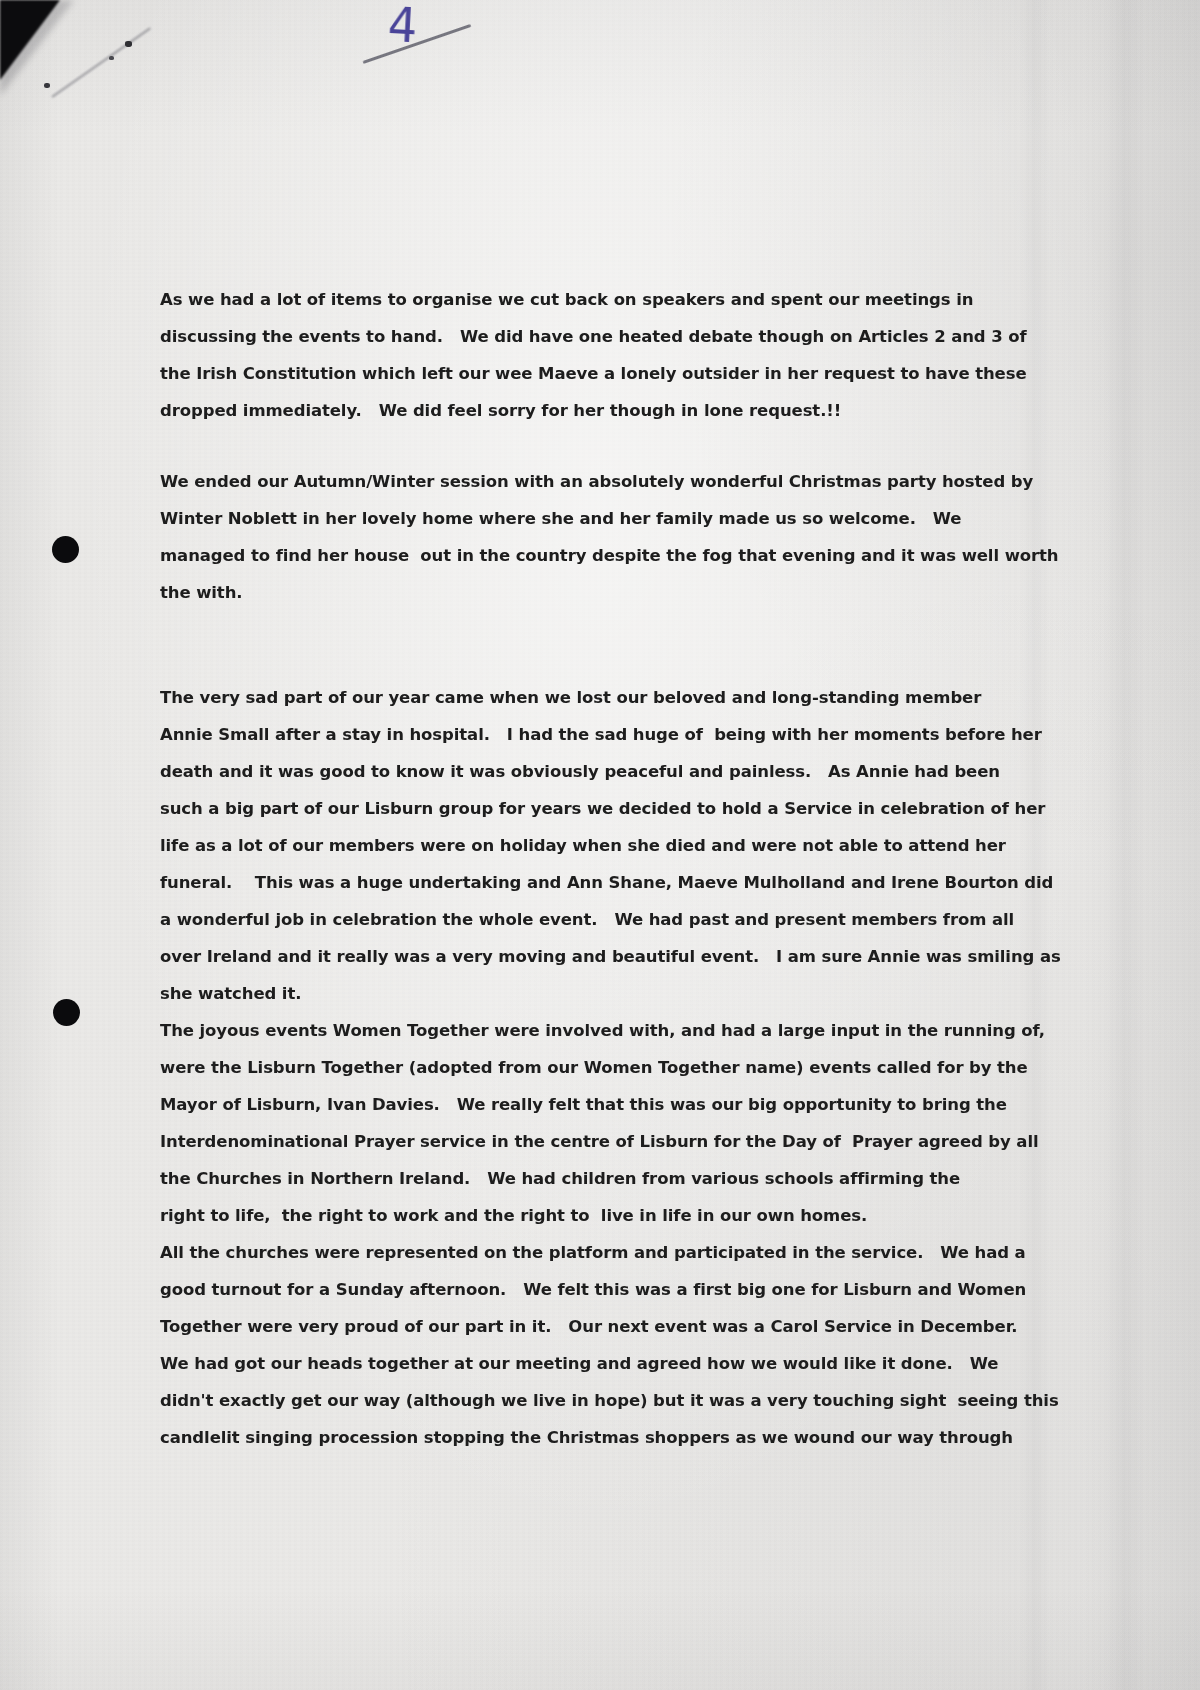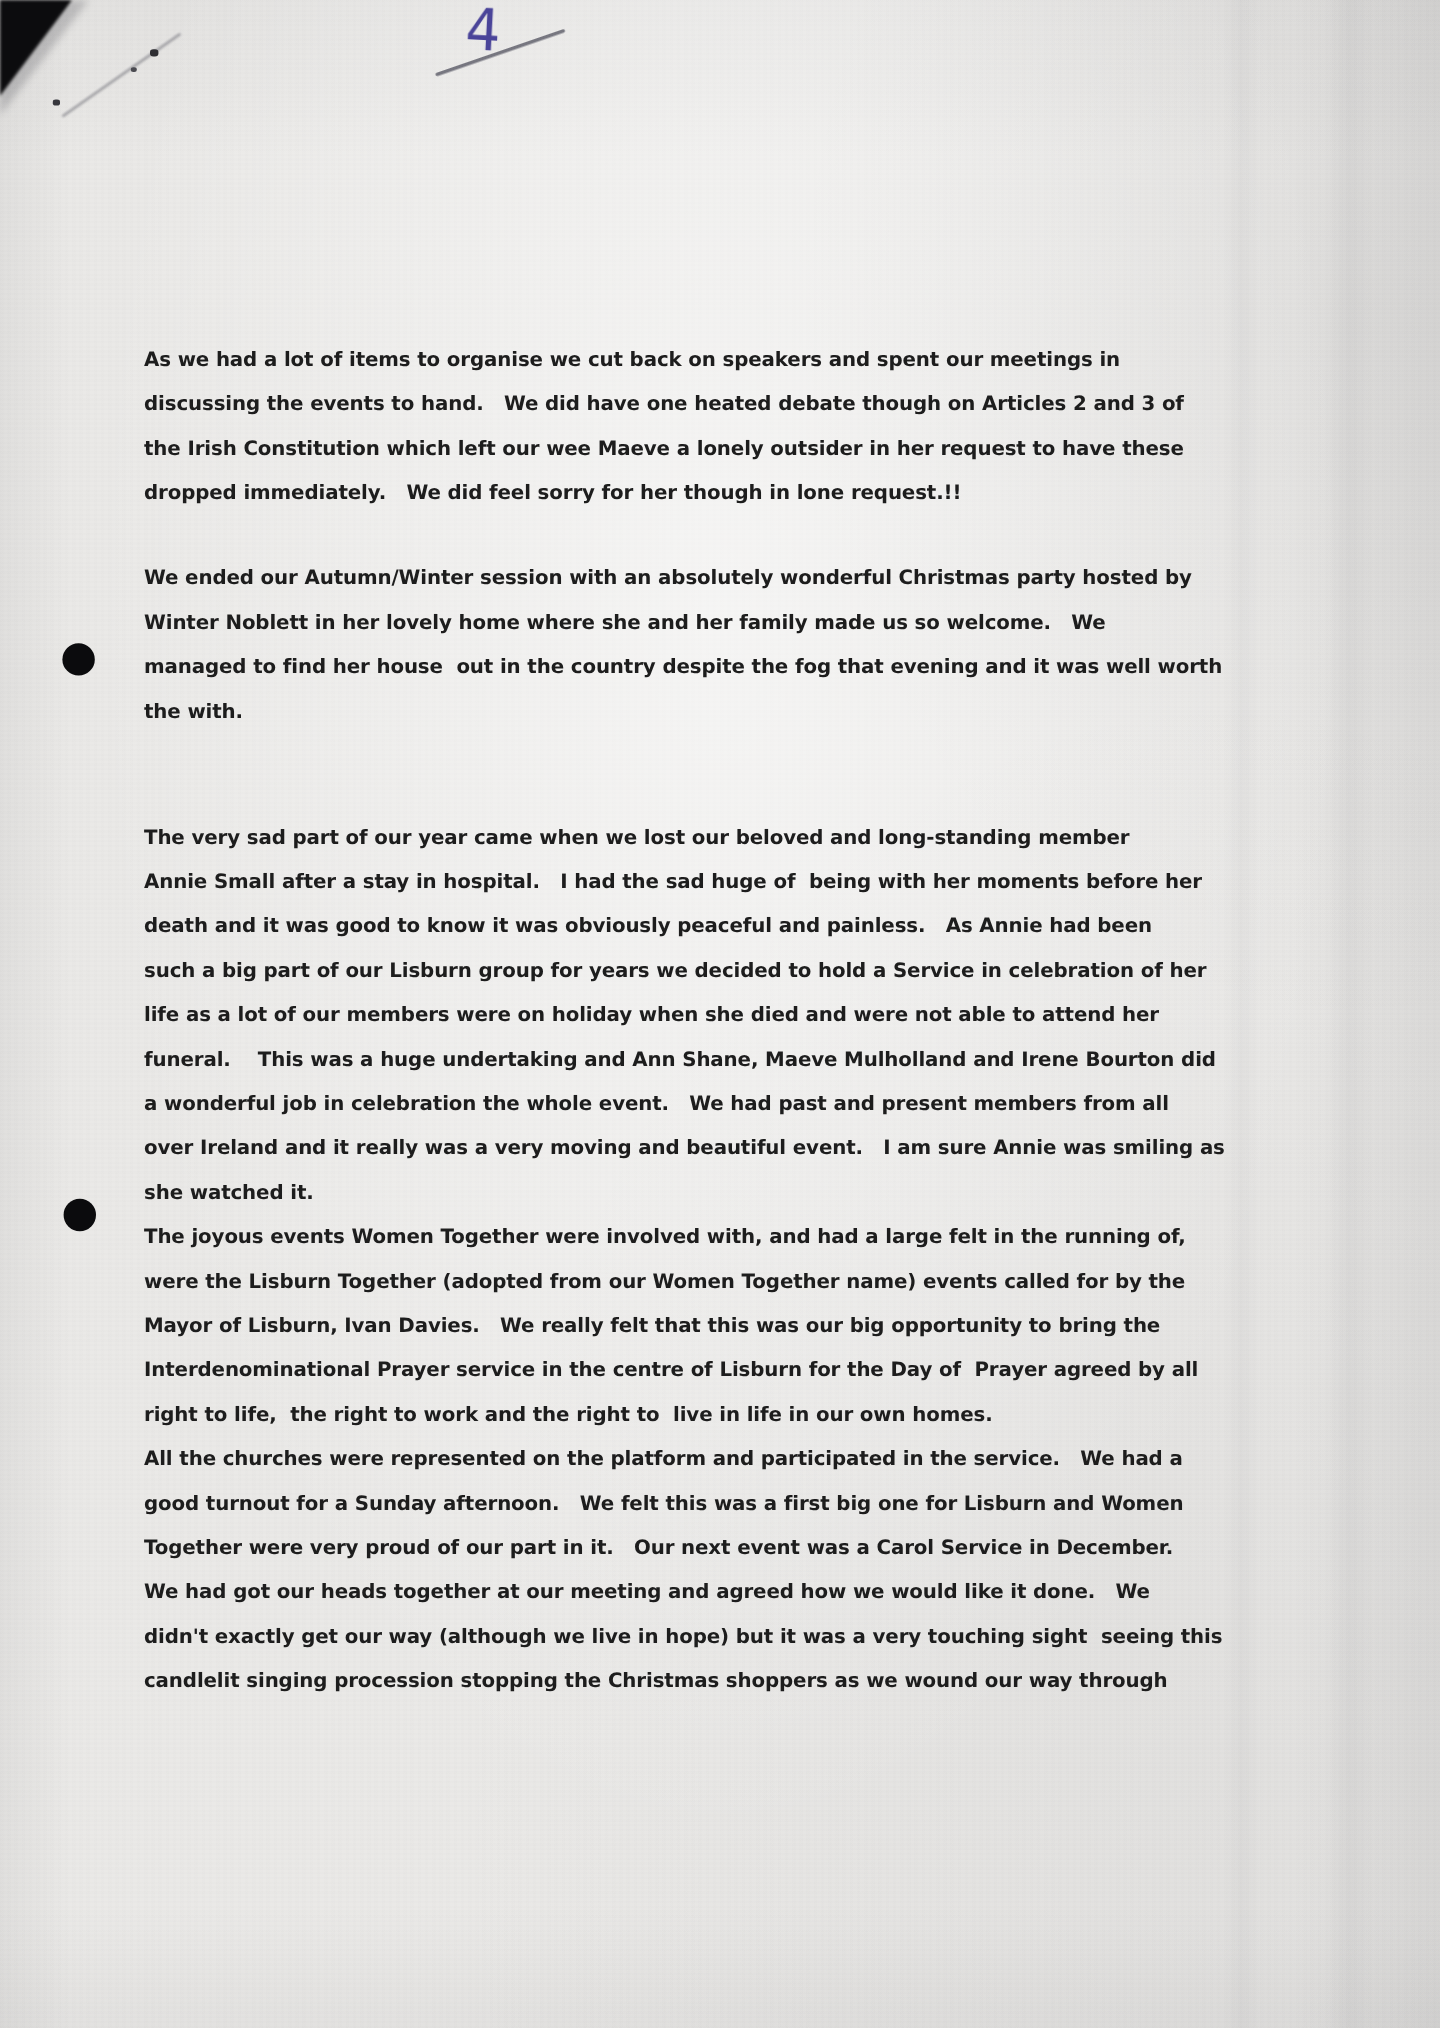--- a/index.html
+++ b/index.html
@@ -128,20 +128,21 @@
   .p4 { top: 1012px; }
   .line {
     white-space: pre;
     font-size: 16.5px;
     font-weight: bold;
     line-height: 37px;
     height: 37px;
     color: var(--text, #1d1d1d);
     letter-spacing: -0.1px;
     filter: blur(0.35px);
+    margin-left: 40px;
   }
 </style>
 </head>
 <body>
 
 <div class="page">
 
   <div class="scan-band band-a"></div>
   <div class="scan-band band-b"></div>
 
@@ -178,24 +179,25 @@
         <div class="line">Annie Small after a stay in hospital.   I had the sad huge of  being with her moments before her</div>
         <div class="line">death and it was good to know it was obviously peaceful and painless.   As Annie had been</div>
         <div class="line">such a big part of our Lisburn group for years we decided to hold a Service in celebration of her</div>
         <div class="line">life as a lot of our members were on holiday when she died and were not able to attend her</div>
         <div class="line">funeral.    This was a huge undertaking and Ann Shane, Maeve Mulholland and Irene Bourton did</div>
         <div class="line">a wonderful job in celebration the whole event.   We had past and present members from all</div>
         <div class="line">over Ireland and it really was a very moving and beautiful event.   I am sure Annie was smiling as</div>
         <div class="line">she watched it.</div>
       </div>
     <div class="paragraph p4">
-        <div class="line">The joyous events Women Together were involved with, and had a large felt in the running of,</div>
+        <div class="line">The joyous events Women Together were involved with, and had a large input in the running of,</div>
         <div class="line">were the Lisburn Together (adopted from our Women Together name) events called for by the</div>
         <div class="line">Mayor of Lisburn, Ivan Davies.   We really felt that this was our big opportunity to bring the</div>
         <div class="line">Interdenominational Prayer service in the centre of Lisburn for the Day of  Prayer agreed by all</div>
+        <div class="line">the Churches in Northern Ireland.   We had children from various schools affirming the</div>
         <div class="line">right to life,  the right to work and the right to  live in life in our own homes.</div>
         <div class="line">All the churches were represented on the platform and participated in the service.   We had a</div>
         <div class="line">good turnout for a Sunday afternoon.   We felt this was a first big one for Lisburn and Women</div>
         <div class="line">Together were very proud of our part in it.   Our next event was a Carol Service in December.</div>
         <div class="line">We had got our heads together at our meeting and agreed how we would like it done.   We</div>
         <div class="line">didn't exactly get our way (although we live in hope) but it was a very touching sight  seeing this</div>
         <div class="line">candlelit singing procession stopping the Christmas shoppers as we wound our way through</div>
       </div>
   </div>
 

